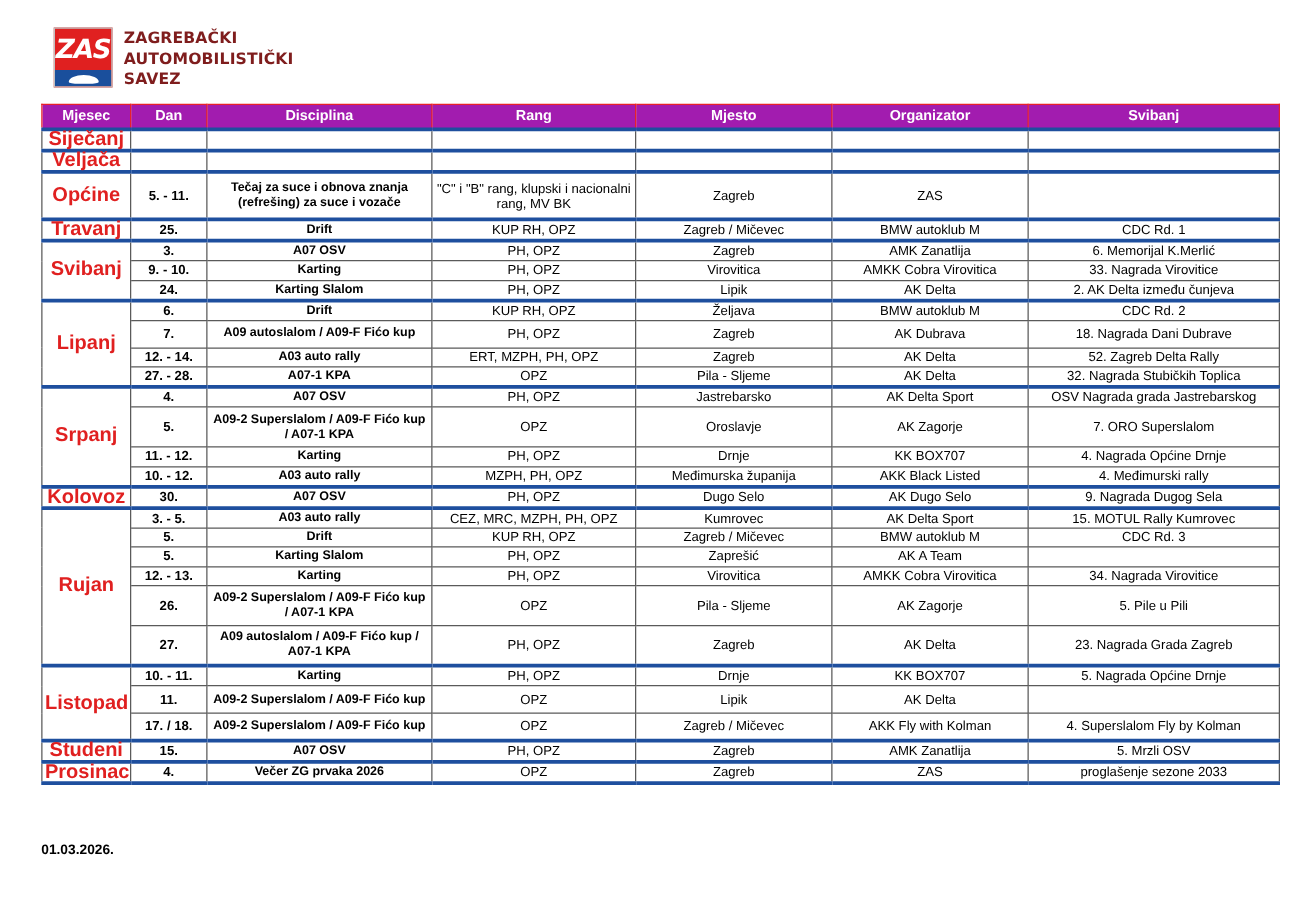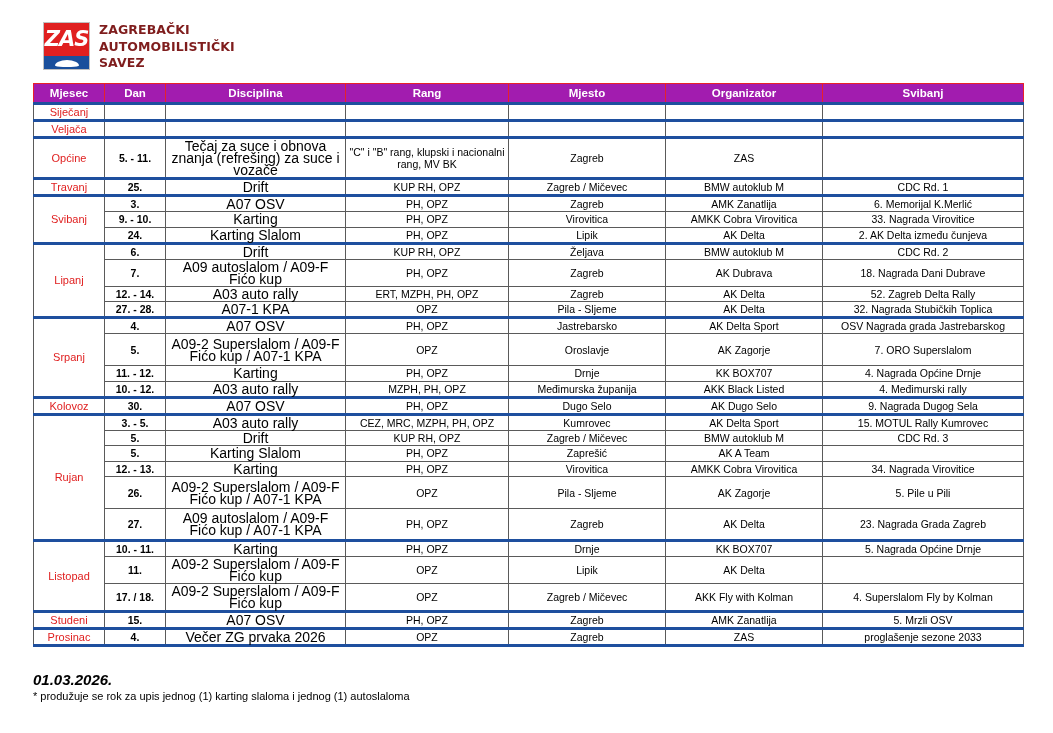--- a/index.html
+++ b/index.html
@@ -126,52 +126,51 @@
     border-color: #e8202a;
     border-bottom: 1px solid #7a1014;
     height: 16px;
     padding: 1px 2px;
   }
   thead tr th:first-child { border-left: 1px solid #e8202a; }
   thead tr th:last-child  { border-right: 1px solid #e8202a; }
 
   td.month {
     color: #e02020;
-    font-weight: normal;
-    font-size: 11px;
+    font-weight: bold;
+    font-size: 16px;
     vertical-align: middle;
   }
   td.day {
     font-weight: bold;
     font-size: 10.5px;
   }
   td.note {
     background: #e3e3e3;
   }
   td.note-empty { background: #e3e3e3; }
   tr.month-start > td {
     border-top: 3px solid #1e4f9e;
   }
   tr.last-row > td {
     border-bottom: 3px solid #1e4f9e;
   }
-  .disc { font-size: 14px; }
+  .disc { font-size: 10px; font-weight: bold; }
 
   
   .footer {
     position: absolute;
     left: 33px;
     top: 672px;
     font-size: 11px;
     line-height: 16px;
   }
   .footer .date {
     font-weight: bold;
-    font-size: 15px;
-    font-style: italic;
+    font-size: 11px;
   }
   .footer .note-line {
     font-size: 11px;
   }
 </style>
 </head>
 <body>
 
 <div class="page">
 
@@ -440,16 +439,15 @@
             <td>Zagreb</td>
             <td>ZAS</td>
             <td class="note">proglašenje sezone 2033</td>
           </tr>
         </tbody>
     </table>
   </div>
 
   <div class="footer">
     <div class="date">01.03.2026.</div>
-    <div class="note-line">* produžuje se rok za upis jednog (1) karting slaloma i jednog (1) autoslaloma</div>
   </div>
 
 </div>
 
 </body></html>

